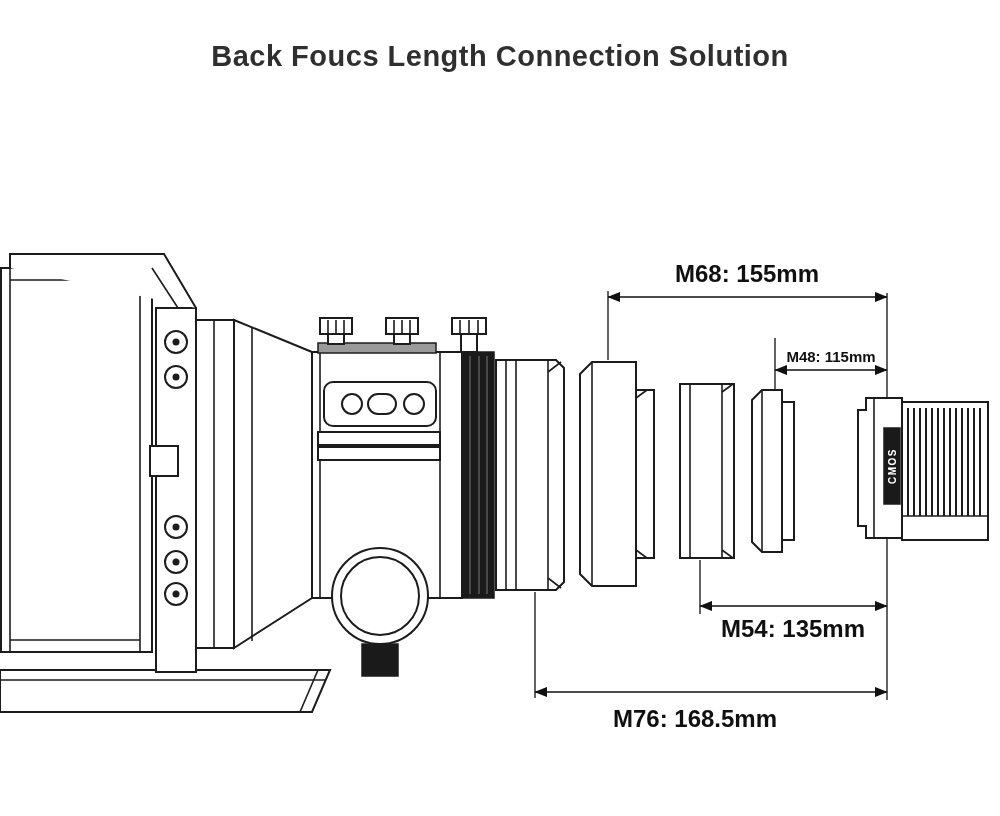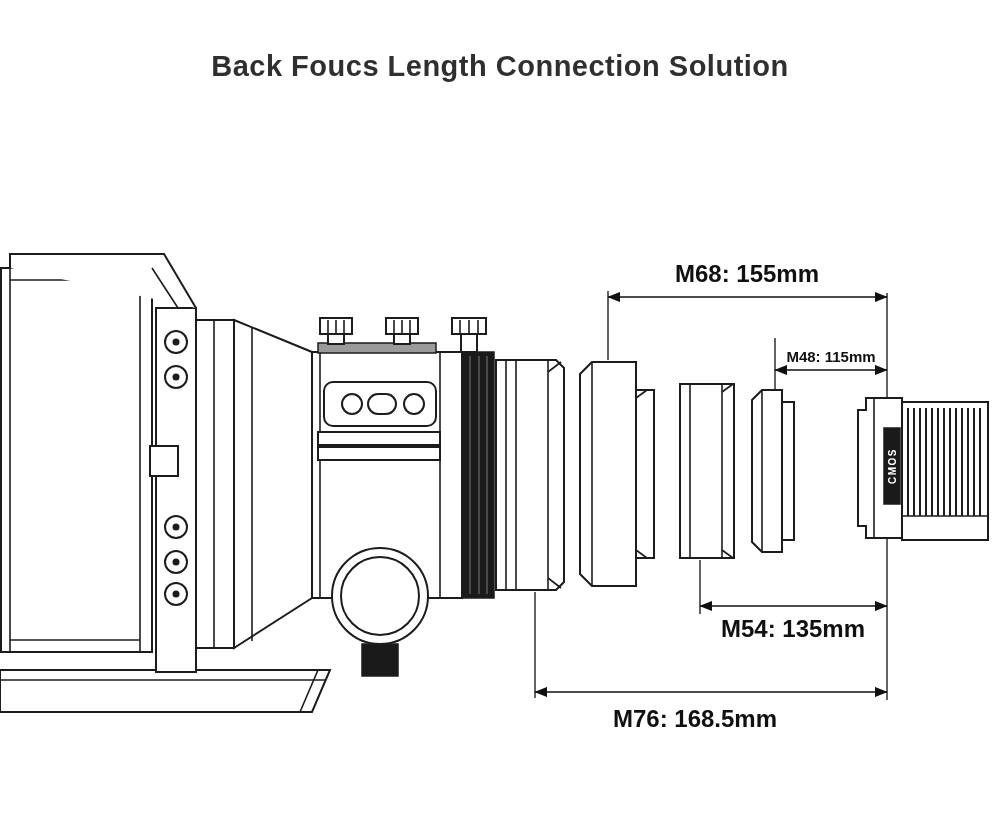--- a/index.html
+++ b/index.html
@@ -5,21 +5,21 @@
   html,body{margin:0;padding:0;background:#ffffff;}
   .stage{
     position:relative;
     width:1000px;height:816px;
     background:#ffffff;
     overflow:hidden;
     font-family:"Liberation Sans", sans-serif;
   }
   .title{
     position:absolute;
-    top:50px;left:0;width:1000px;
+    top:40px;left:0;width:1000px;
     text-align:center;
     font-size:29px;
     font-weight:600;
     letter-spacing:0.5px;
     color:#2f2f2f;
   }
   svg{position:absolute;top:0;left:0;}
   .outline{stroke:#1c1c1c;stroke-width:2;fill:#ffffff;}
   .thin{stroke:#1c1c1c;stroke-width:1.6;fill:none;}
   .dark{fill:#1a1a1a;stroke:#1c1c1c;stroke-width:1.5;}

